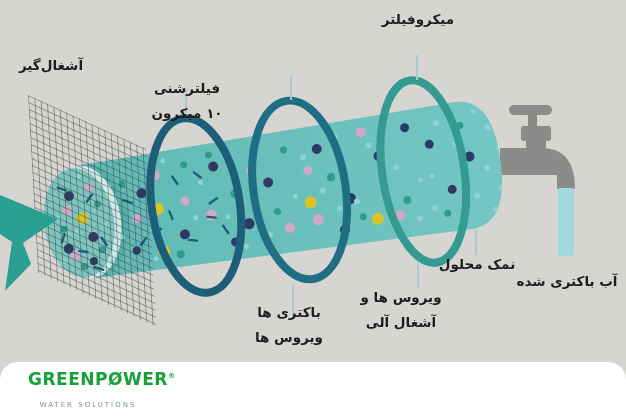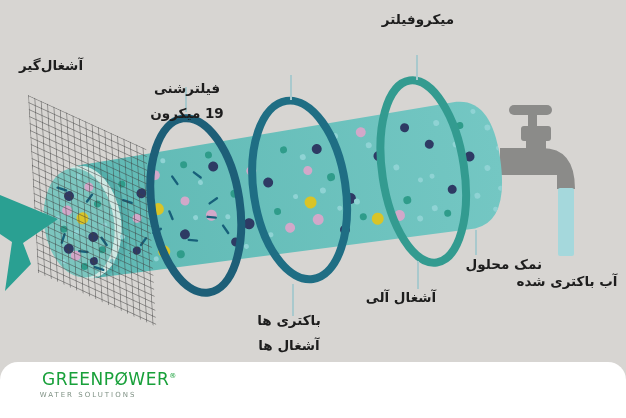--- a/index.html
+++ b/index.html
@@ -13,26 +13,26 @@
     position:absolute;direction:rtl;text-align:center;
     font-weight:700;font-size:13.5px;line-height:1.85;color:#1d1d1d;
     white-space:nowrap;
   }
   .footer{
     position:absolute;left:0;right:0;bottom:0;height:56px;
     background:#ffffff;border-radius:18px 18px 0 0;
   }
   .logo{position:absolute;left:28px;top:8px;width:120px;text-align:center;}
   .brand{
-    color:#18a03a;font-weight:400;font-size:17px;letter-spacing:.5px;
-    line-height:1.1;white-space:nowrap;margin-left:14px;
+    color:#18a03a;font-weight:700;font-size:17px;letter-spacing:.5px;
+    line-height:1.1;white-space:nowrap;
   }
   .brand sup{font-size:7px;vertical-align:super;}
   .tagline{
-    color:#7f9184;font-size:7px;letter-spacing:2px;margin-top:2px;
+    color:#7f9184;font-size:7px;letter-spacing:2px;margin-top:12px;
     white-space:nowrap;
   }
 </style>
 </head>
 <body>
 
 <div class="stage">
 
   <svg width="626" height="418" viewBox="0 0 626 418">
     <defs>
@@ -203,38 +203,39 @@
       <line x1="293" y1="284" x2="293" y2="316"></line>
       <line x1="418" y1="261" x2="418" y2="289"></line>
       <line x1="476" y1="230" x2="476" y2="255"></line>
     </g>
   </svg>
 
   <div class="lbl" style="left:0;top:53px;width:102px;">آشغال‌گیر</div>
 
   <div class="lbl" style="left:128px;top:32px;width:118px;margin-top:44px;">
     <div>فیلترشنی</div>
-    <div>19 میکرون</div>
+    <div>۱۰ میکرون</div>
   </div>
 
 
   <div class="lbl" style="left:358px;top:7px;width:120px;">
     <div>میکروفیلتر</div>
   </div>
 
-  <div class="lbl" style="left:230px;top:308px;width:118px;">
+  <div class="lbl" style="left:230px;top:300px;width:118px;">
     <div>باکتری ها</div>
-    <div>آشغال ها</div>
+    <div>ویروس ها</div>
   </div>
 
   <div class="lbl" style="left:342px;top:285px;width:118px;">
+    <div>ویروس ها و</div>
     <div>آشغال آلی</div>
   </div>
 
-  <div class="lbl" style="left:412px;top:252px;width:130px;text-align:right;">نمک محلول</div>
+  <div class="lbl" style="left:412px;top:252px;width:130px;">نمک محلول</div>
 
   <div class="lbl" style="left:508px;top:269px;width:118px;">آب باکتری شده</div>
 
   <div class="footer">
     <div class="logo">
       <div class="brand"><span>GREENP</span><span>Ø</span><span>WER</span><sup>®</sup></div>
       <div class="tagline">WATER SOLUTIONS</div>
     </div>
   </div>
 

